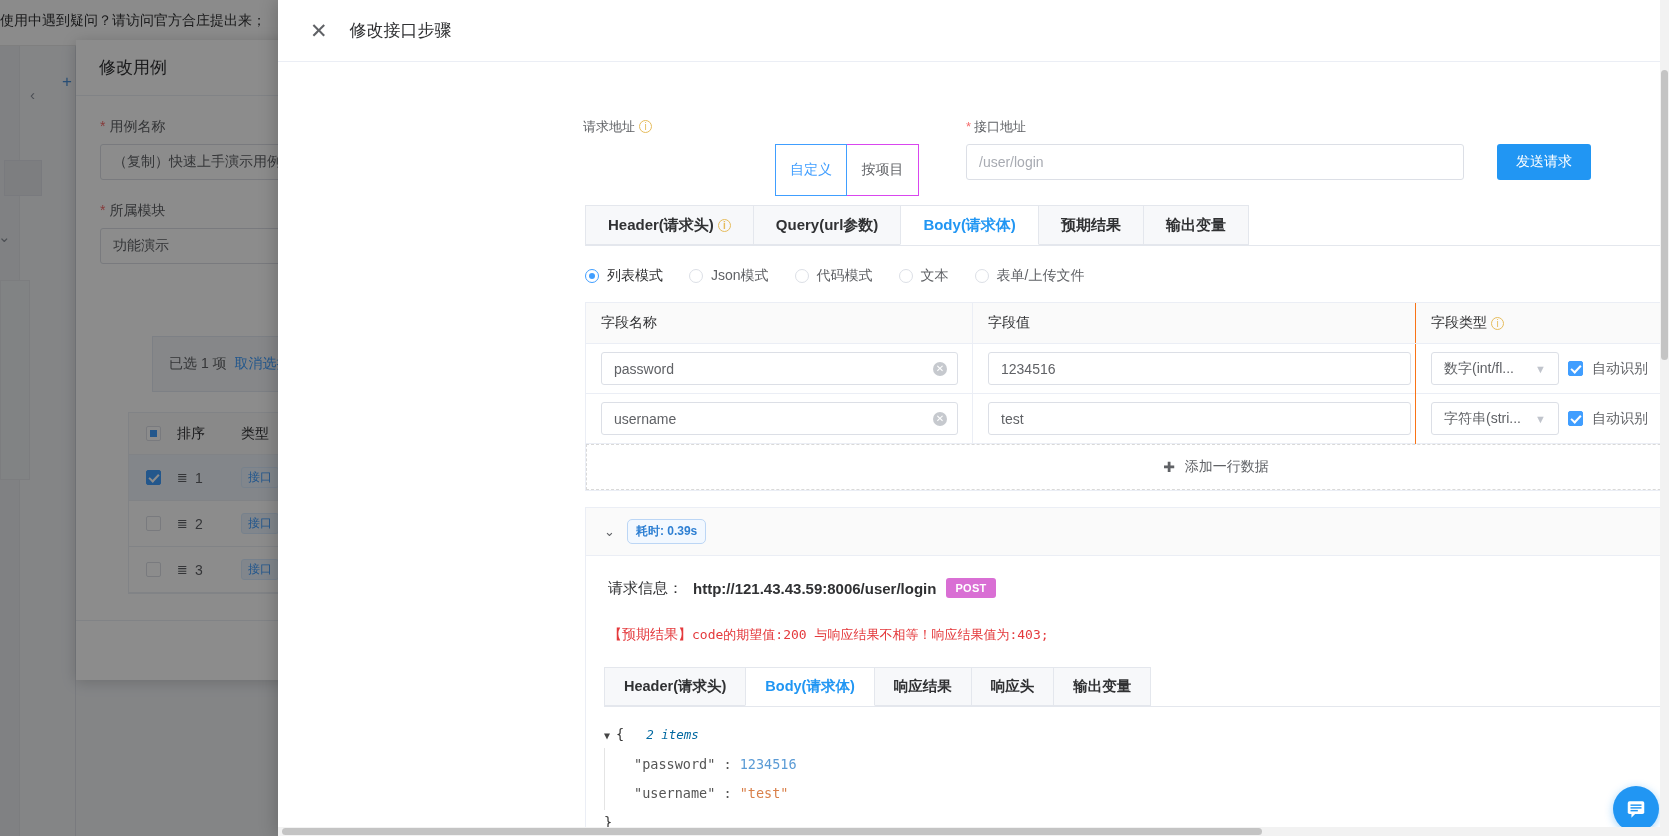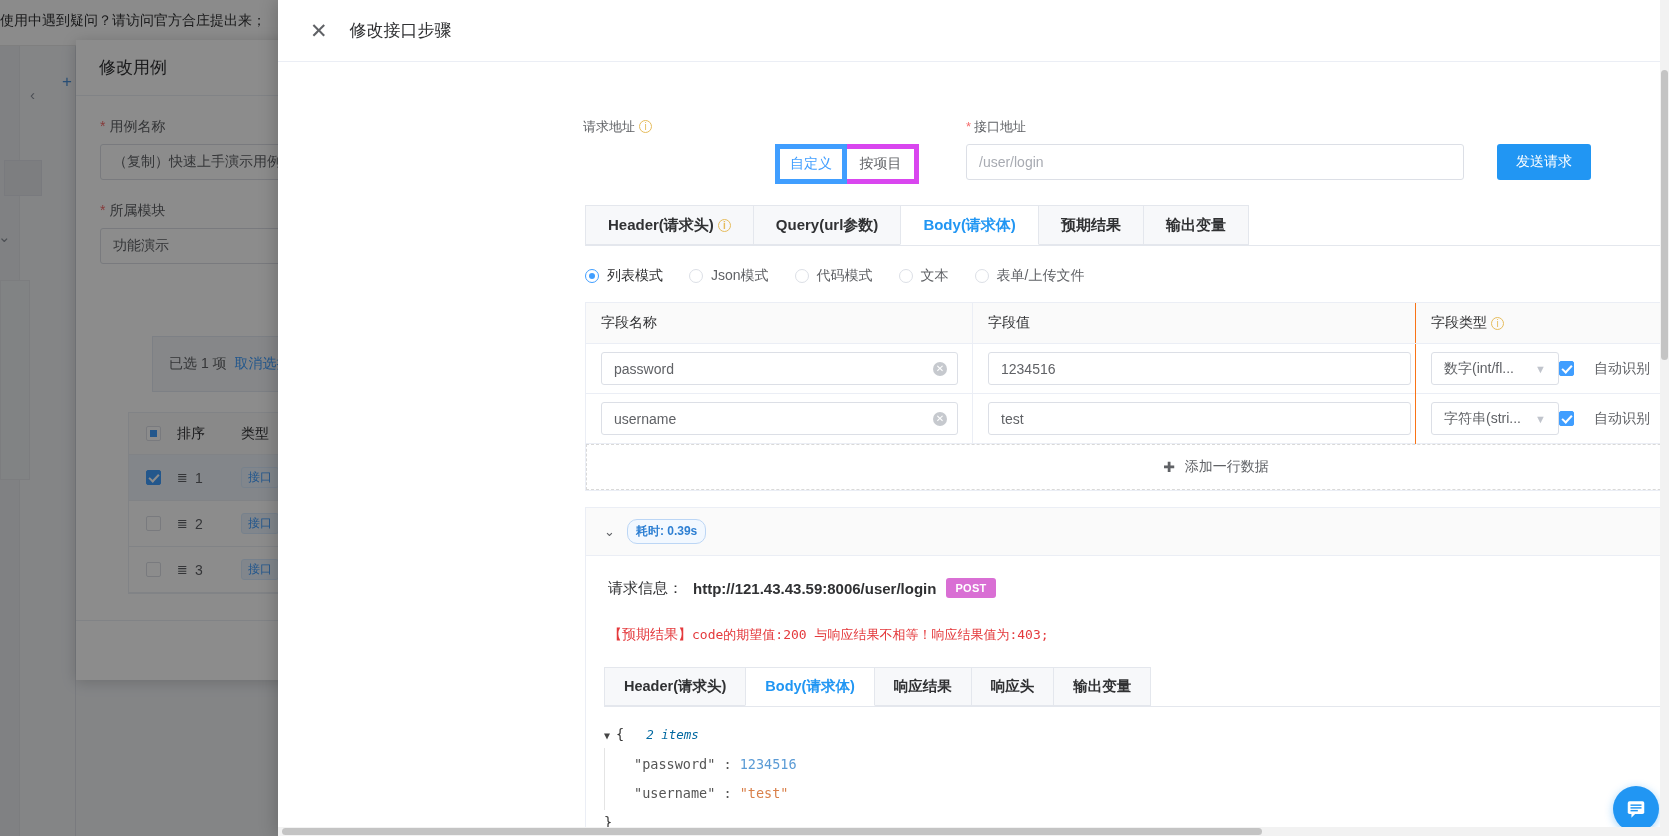--- a/index.html
+++ b/index.html
@@ -161,23 +161,23 @@
   .inp {
     border: 1px solid #dcdfe6; border-radius: 3px; height: 36px;
     font-size: 14px; color: #606266; background: #fff;
     display: flex; align-items: center; padding: 0 12px;
   }
   .req-url-input {
     position: absolute; left: 307px; top: 82px; width: 190px;
     border-right: none; border-radius: 3px 0 0 3px;
   }
   .seg {
-    position: absolute; top: 82px; height: 40px; width: 72px;
+    position: absolute; top: 82px; height: 52px; width: 72px;
     display: flex; align-items: center; justify-content: center;
-    font-size: 14px; border: 5px solid #d946ef; background: #fff;
+    font-size: 14px; border: 1px solid #d946ef; background: #fff;
     color: #606266; cursor: pointer;
   }
   .seg.active { left: 497px; color: #409eff; border-color: #409eff; z-index: 2; }
   .seg.idle { left: 569px; border-left: none; }
   .api-url-input {
     position: absolute; left: 688px; top: 82px; width: 498px; color: #a8abb2;
   }
   .send-btn {
     position: absolute; left: 1219px; top: 82px; width: 94px; height: 36px;
     background: #2196f3; color: #fff; font-size: 14px; border-radius: 3px;
@@ -244,42 +244,42 @@
   .clear-ic {
     position: absolute; right: 10px; top: 50%; transform: translateY(-50%);
     width: 14px; height: 14px; border-radius: 50%; background: #c6c9ce;
     color: #fff; font-size: 10px; line-height: 14px; text-align: center;
     cursor: pointer; font-family: "DejaVu Sans", sans-serif;
   }
   .w-name { width: 357px; }
   .w-val  { width: 423px; }
   .w-sel  { width: 128px; justify-content: space-between; }
   .caret { color: #c0c4cc; font-size: 11px; }
-  .auto-chk { display: flex; align-items: center; gap: 20px; margin-left: 0; font-size: 14px; color: #606266; }
+  .auto-chk { display: flex; align-items: center; gap: 9px; margin-left: 9px; font-size: 14px; color: #606266; }
   .addrow {
     display: flex; align-items: center; justify-content: center;
     height: 46px; border: 1px dashed #d9d9d9; margin: 0;
     font-size: 14px; color: #606266; gap: 10px; cursor: pointer;
     background: #fff;
   }
 
   
   .logpanel {
     position: absolute; left: 307px; top: 445px; width: 1262px;
     border: 1px solid #ebeef5; background: #fff; height: 380px;
   }
   .log-head {
     height: 48px; background: #fafafa; border-bottom: 1px solid #ebeef5;
     display: flex; align-items: center; padding-left: 18px; gap: 12px;
   }
   .chev { color: #606266; font-size: 13px; }
   .log-title { font-size: 16px; color: #303133; font-weight: bold; }
   .badge-time {
     border: 1px solid #bcd6f5; background: #f2f8ff; color: #2d7fd3;
-    font-size: 12px; font-weight: bold; padding: 3px 8px; border-radius: 10px;
+    font-size: 12px; font-weight: bold; padding: 3px 8px; border-radius: 5px;
   }
   .log-body { padding: 22px 0 0 22px; }
   .reqinfo { font-size: 15px; color: #303133; display: flex; align-items: center; gap: 10px; }
   .reqinfo .u { font-weight: bold; }
   .method-tag {
     background: #d96fd4; color: #fff; font-size: 11px; font-weight: bold;
     padding: 4px 9px; border-radius: 3px; letter-spacing: .3px;
   }
   .errline {
     margin-top: 28px; font-size: 14px; color: #e4393c;

